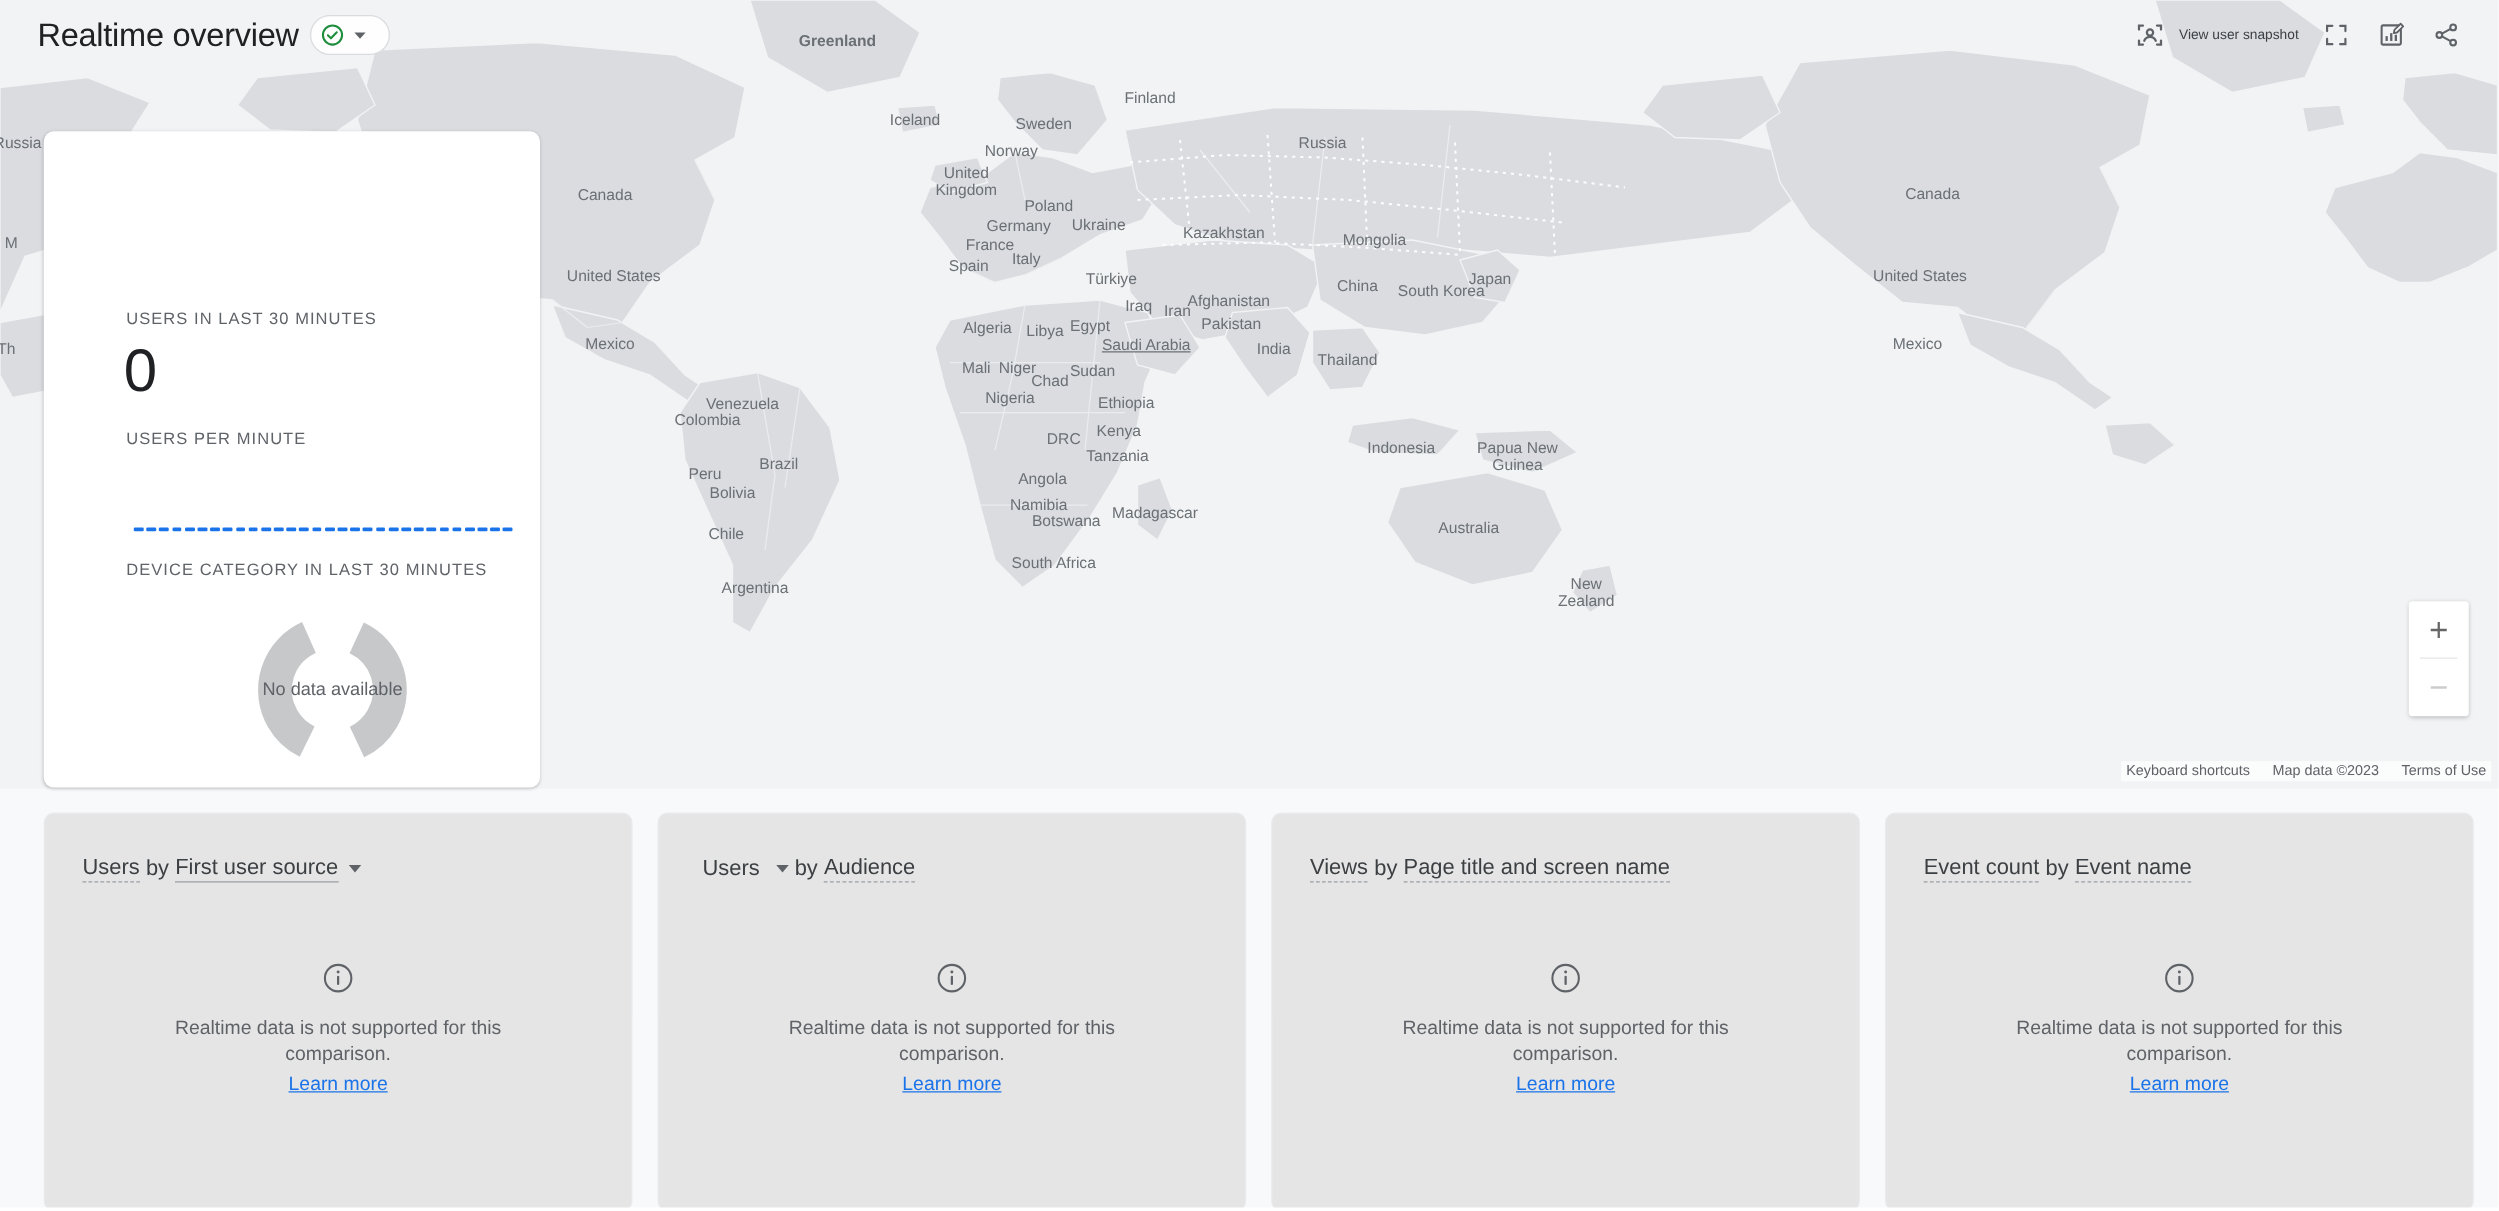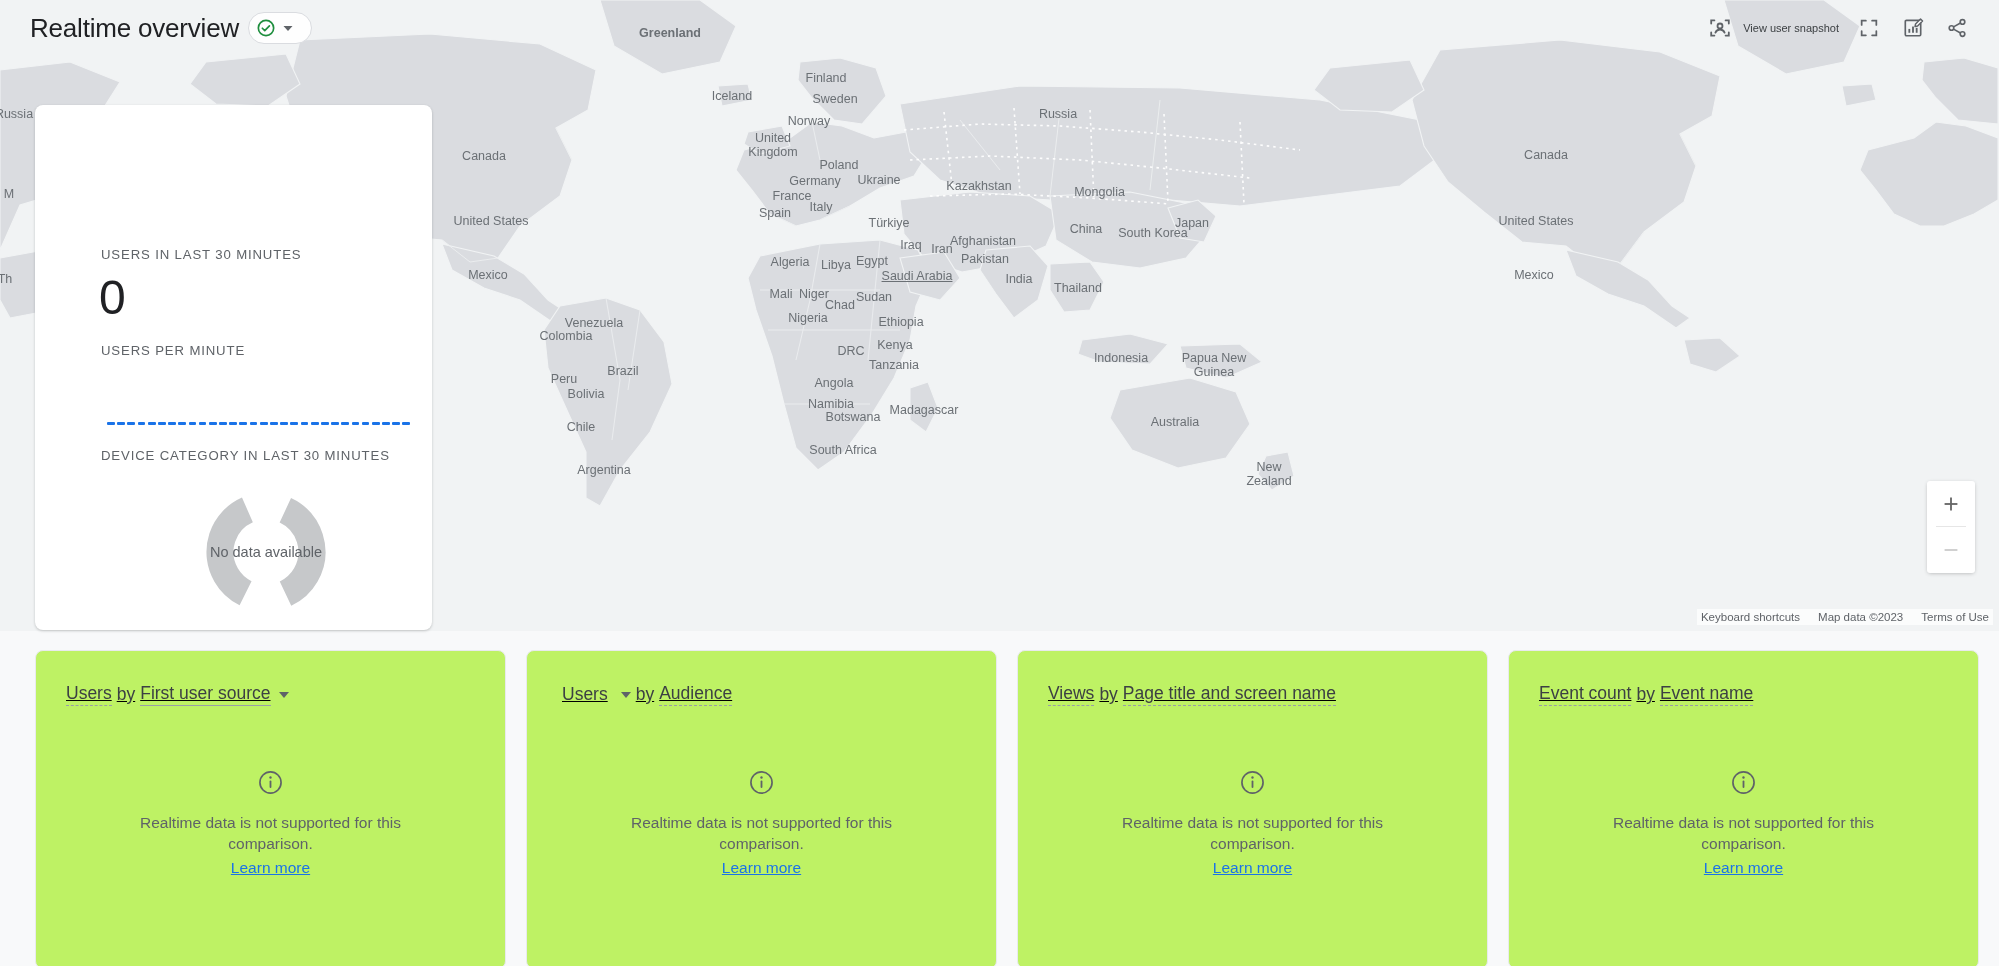--- a/index.html
+++ b/index.html
@@ -154,29 +154,28 @@
   .card-row {
     position: absolute; left: 0; top: 631px;
     width: 1999px; height: 338px;
     background: #f8f9fa;
     display: flex;
     gap: 20px;
     padding: 19px 20px 0 35px;
     z-index: 10;
   }
   .dcard {
-    background: #bef264;
+    background: #e5e5e5;
     border: 1px solid #e8eaed;
     border-radius: 8px;
     flex: 1 1 0;
     min-width: 0;
     position: relative;
     padding: 32px 8px 0 30px;
     overflow: hidden;
-    text-decoration: underline;
   }
   .dcard-title {
     font-size: 17.5px;
     color: #3c4043;
     white-space: nowrap;
     display: flex; align-items: center; gap: 0px;
   }
   .dim-dotted {
     border-bottom: 1px dashed #9aa0a6;
     padding-bottom: 1px;
@@ -314,21 +313,21 @@
         <path d="M910,160 L990,156 L1080,160 L1160,168 L1250,178"></path>
         <path d="M930,196 L1010,194 L1090,198 L1170,204"></path>
         <path d="M944,112 L952,186 M1014,108 L1020,194 M1090,110 L1094,200"></path>
         <path d="M1164,114 L1168,202 M1240,122 L1244,204"></path>
       </g>
     </svg>
 
     <div id="map-labels">
         <div class="map-label" style="left: 670px; top: 33px; font-weight: bold;">Greenland</div>
         <div class="map-label" style="left: 732px; top: 96px;">Iceland</div>
-        <div class="map-label" style="left: 816px; top: 78px; padding-left: 20px;">Finland</div>
+        <div class="map-label" style="left: 910px; top: 78px; padding-left: 20px;">Finland</div>
         <div class="map-label" style="left: 835px; top: 99px;">Sweden</div>
         <div class="map-label" style="left: 809px; top: 121px;">Norway</div>
         <div class="map-label" style="left: 1058px; top: 114px;">Russia</div>
         <div class="map-label" style="left: 14px; top: 114px;">Russia</div>
         <div class="map-label" style="left: 484px; top: 156px;">Canada</div>
         <div class="map-label" style="left: 1546px; top: 155px;">Canada</div>
         <div class="map-label" style="left: 773px; top: 145px;">United<br>Kingdom</div>
         <div class="map-label" style="left: 839px; top: 165px;">Poland</div>
         <div class="map-label" style="left: 879px; top: 180px;">Ukraine</div>
         <div class="map-label" style="left: 815px; top: 181px;">Germany</div>

